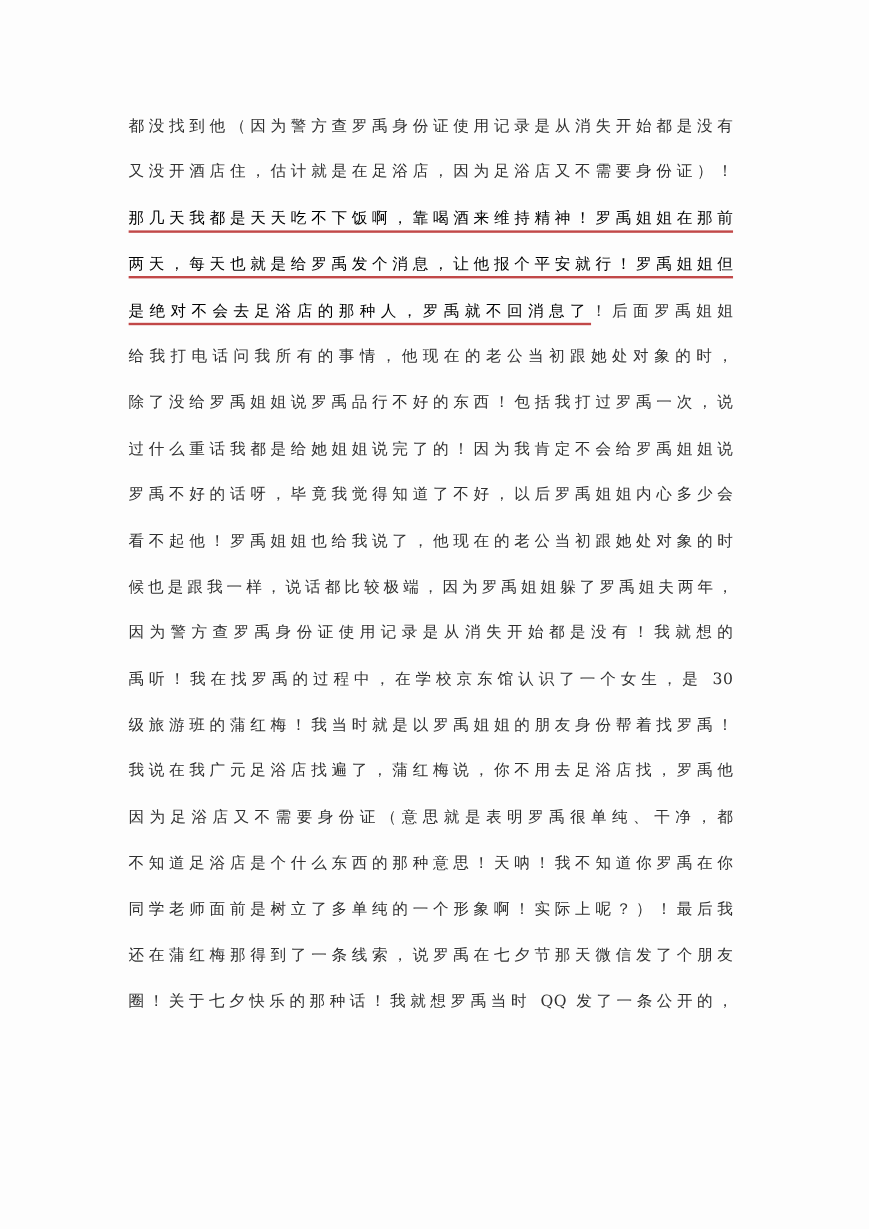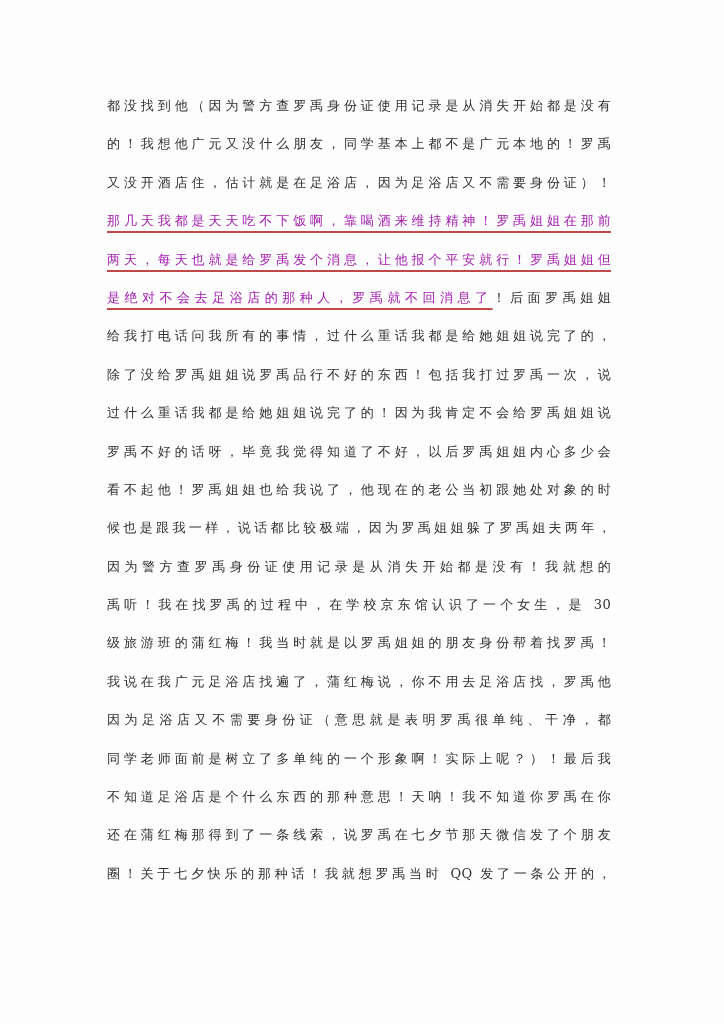--- a/index.html
+++ b/index.html
@@ -29,47 +29,46 @@
     text-align: justify;
     text-align-last: justify;
     text-justify: inter-character;
     letter-spacing: 0.3px;
     overflow: hidden;
   }
   .seg {
     
   }
   .seg.red {
-    color: #a21caf;
+    color: #000000;
     text-decoration: underline;
     text-decoration-color: #c14848;
     text-decoration-thickness: 1.5px;
     text-underline-offset: 6px;
   }
 </style>
 </head>
 <body>
 
 <div class="page">
   <div class="text-block" id="text-block">
       <div class="line"><span class="seg">都没找到他（因为警方查罗禹身份证使用记录是从消失开始都是没有</span></div>
-      <div class="line"><span class="seg">的！我想他广元又没什么朋友，同学基本上都不是广元本地的！罗禹</span></div>
       <div class="line"><span class="seg">又没开酒店住，估计就是在足浴店，因为足浴店又不需要身份证）！</span></div>
       <div class="line"><span class="seg red">那几天我都是天天吃不下饭啊，靠喝酒来维持精神！罗禹姐姐在那前</span></div>
       <div class="line"><span class="seg red">两天，每天也就是给罗禹发个消息，让他报个平安就行！罗禹姐姐但</span></div>
       <div class="line"><span class="seg red">是绝对不会去足浴店的那种人，罗禹就不回消息了</span><span class="seg">！后面罗禹姐姐</span></div>
-      <div class="line"><span class="seg">给我打电话问我所有的事情，过什么重话我都是给她姐姐说完了的，</span></div>
+      <div class="line"><span class="seg">给我打电话问我所有的事情，他现在的老公当初跟她处对象的时，</span></div>
       <div class="line"><span class="seg">除了没给罗禹姐姐说罗禹品行不好的东西！包括我打过罗禹一次，说</span></div>
       <div class="line"><span class="seg">过什么重话我都是给她姐姐说完了的！因为我肯定不会给罗禹姐姐说</span></div>
       <div class="line"><span class="seg">罗禹不好的话呀，毕竟我觉得知道了不好，以后罗禹姐姐内心多少会</span></div>
       <div class="line"><span class="seg">看不起他！罗禹姐姐也给我说了，他现在的老公当初跟她处对象的时</span></div>
       <div class="line"><span class="seg">候也是跟我一样，说话都比较极端，因为罗禹姐姐躲了罗禹姐夫两年，</span></div>
       <div class="line"><span class="seg">因为警方查罗禹身份证使用记录是从消失开始都是没有！我就想的</span></div>
       <div class="line"><span class="seg">禹听！我在找罗禹的过程中，在学校京东馆认识了一个女生，是 30</span></div>
       <div class="line"><span class="seg">级旅游班的蒲红梅！我当时就是以罗禹姐姐的朋友身份帮着找罗禹！</span></div>
       <div class="line"><span class="seg">我说在我广元足浴店找遍了，蒲红梅说，你不用去足浴店找，罗禹他</span></div>
       <div class="line"><span class="seg">因为足浴店又不需要身份证（意思就是表明罗禹很单纯、干净，都</span></div>
+      <div class="line"><span class="seg">不知道足浴店是个什么东西的那种意思！天呐！我不知道你罗禹在你</span></div>
       <div class="line"><span class="seg">同学老师面前是树立了多单纯的一个形象啊！实际上呢？）！最后我</span></div>
-      <div class="line"><span class="seg">不知道足浴店是个什么东西的那种意思！天呐！我不知道你罗禹在你</span></div>
       <div class="line"><span class="seg">还在蒲红梅那得到了一条线索，说罗禹在七夕节那天微信发了个朋友</span></div>
       <div class="line"><span class="seg">圈！关于七夕快乐的那种话！我就想罗禹当时 QQ 发了一条公开的，</span></div>
     </div>
 </div>
 
 </body></html>

